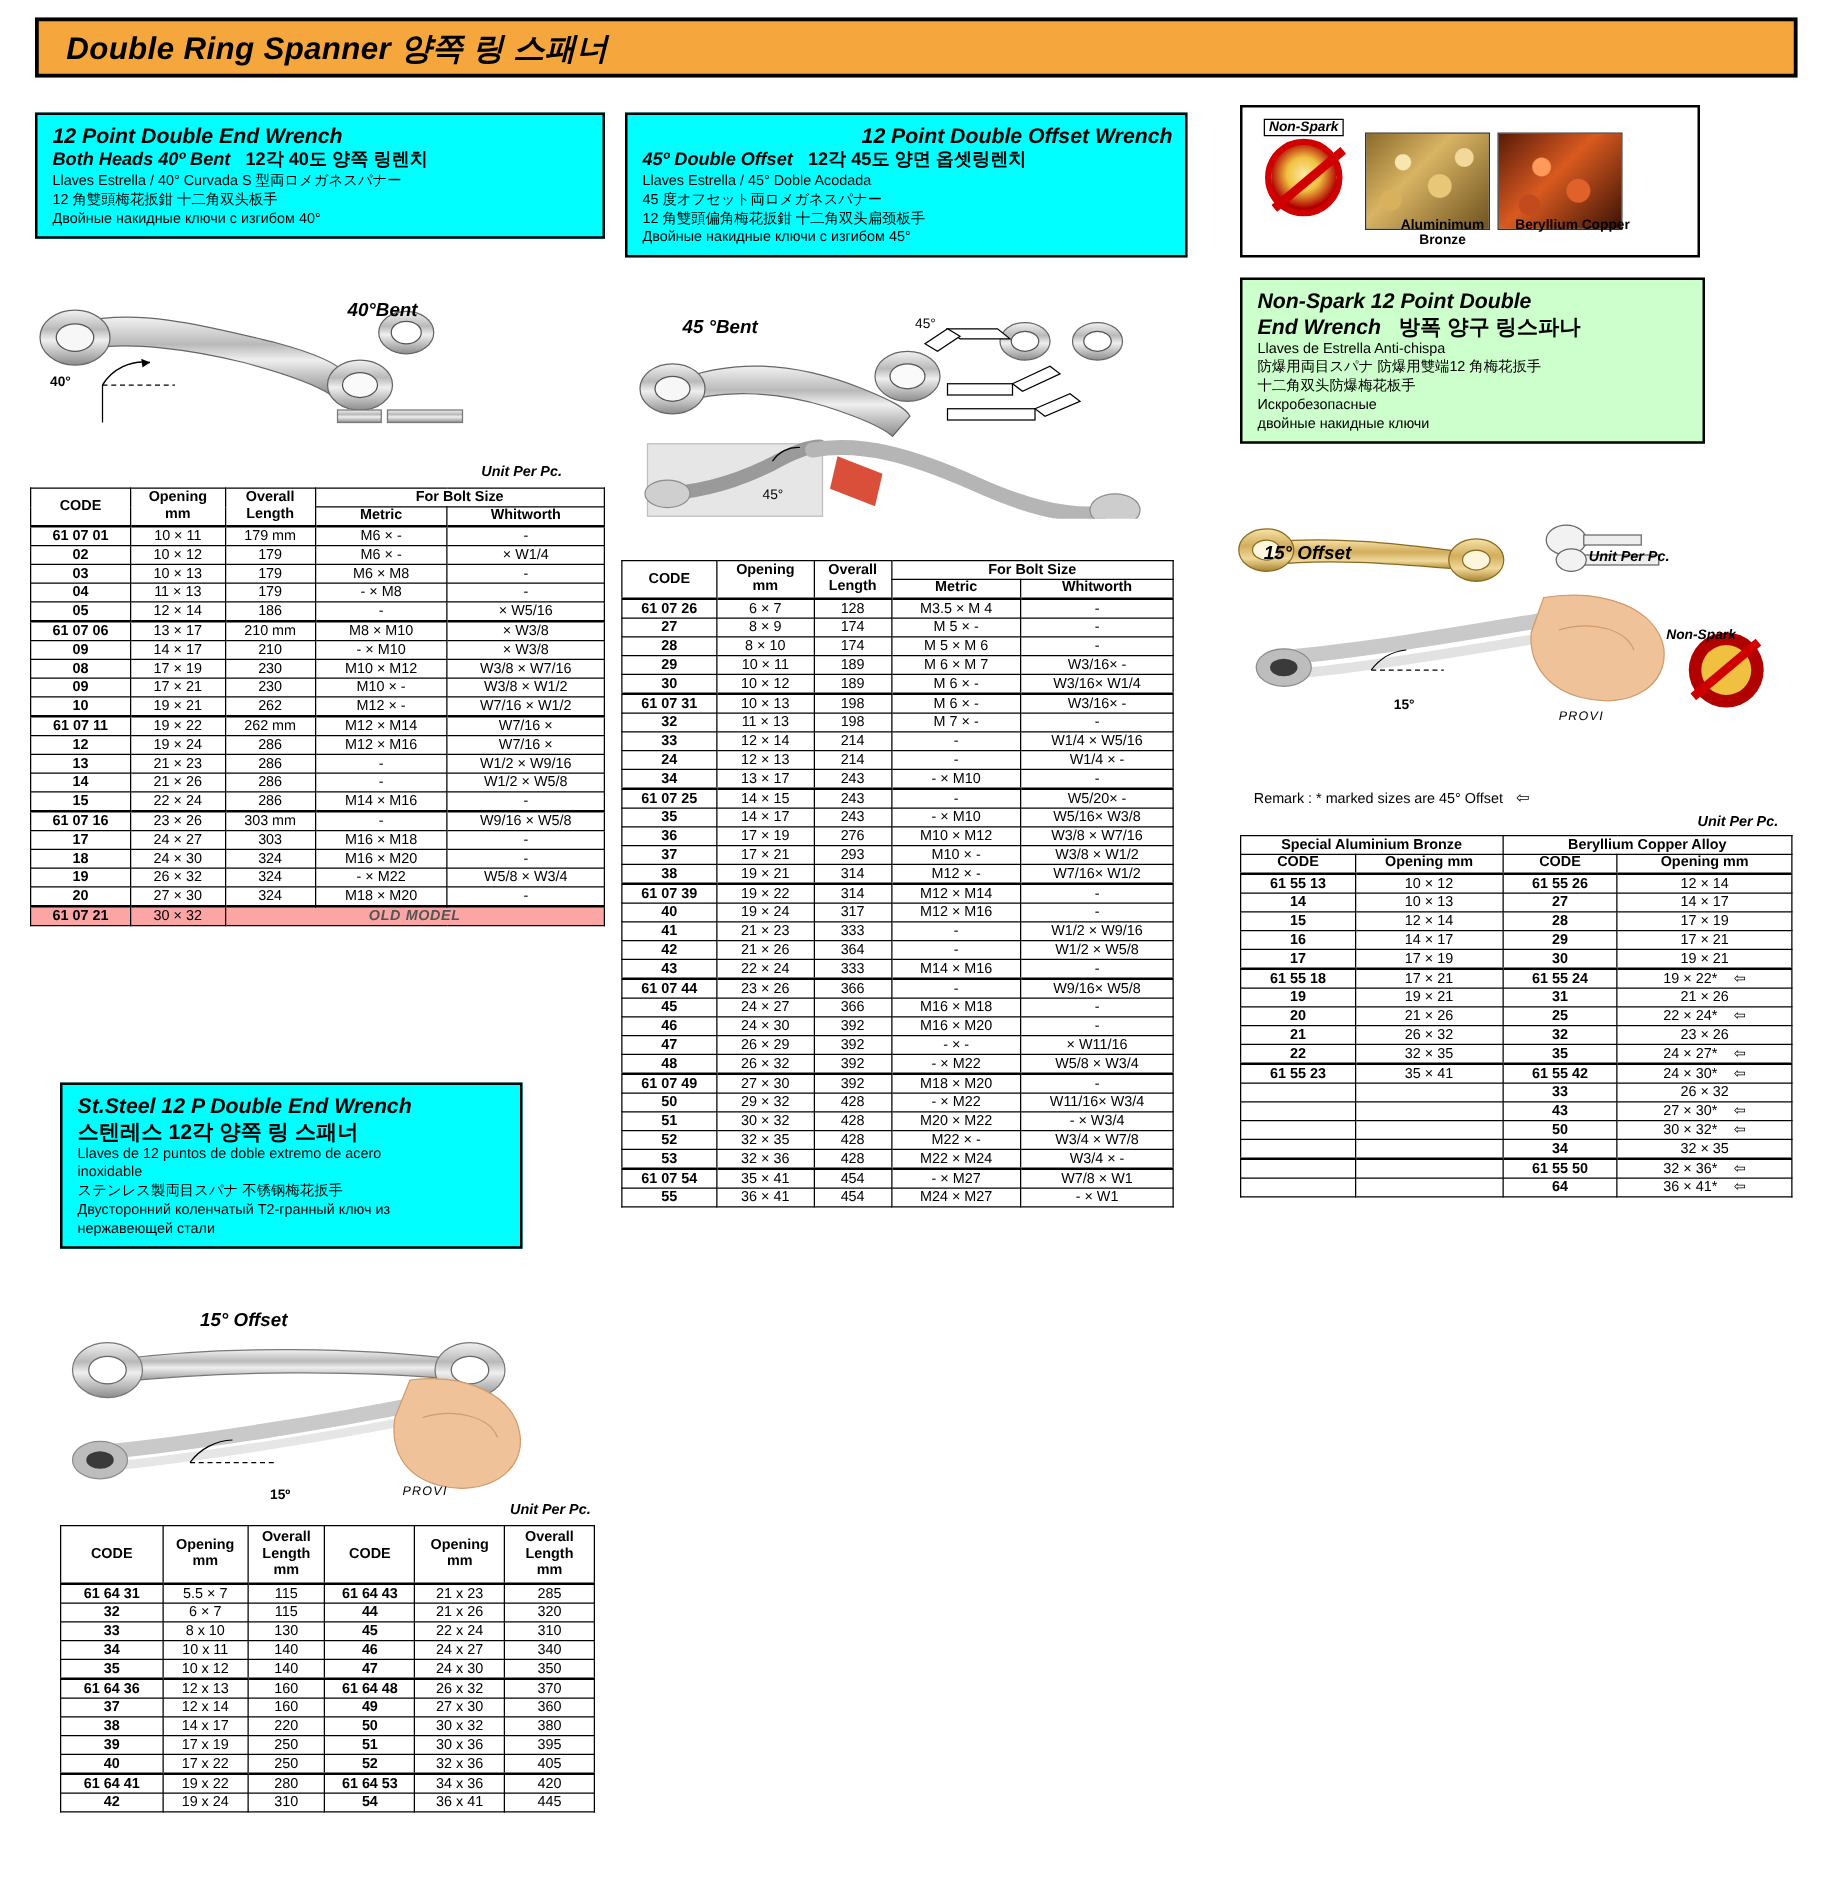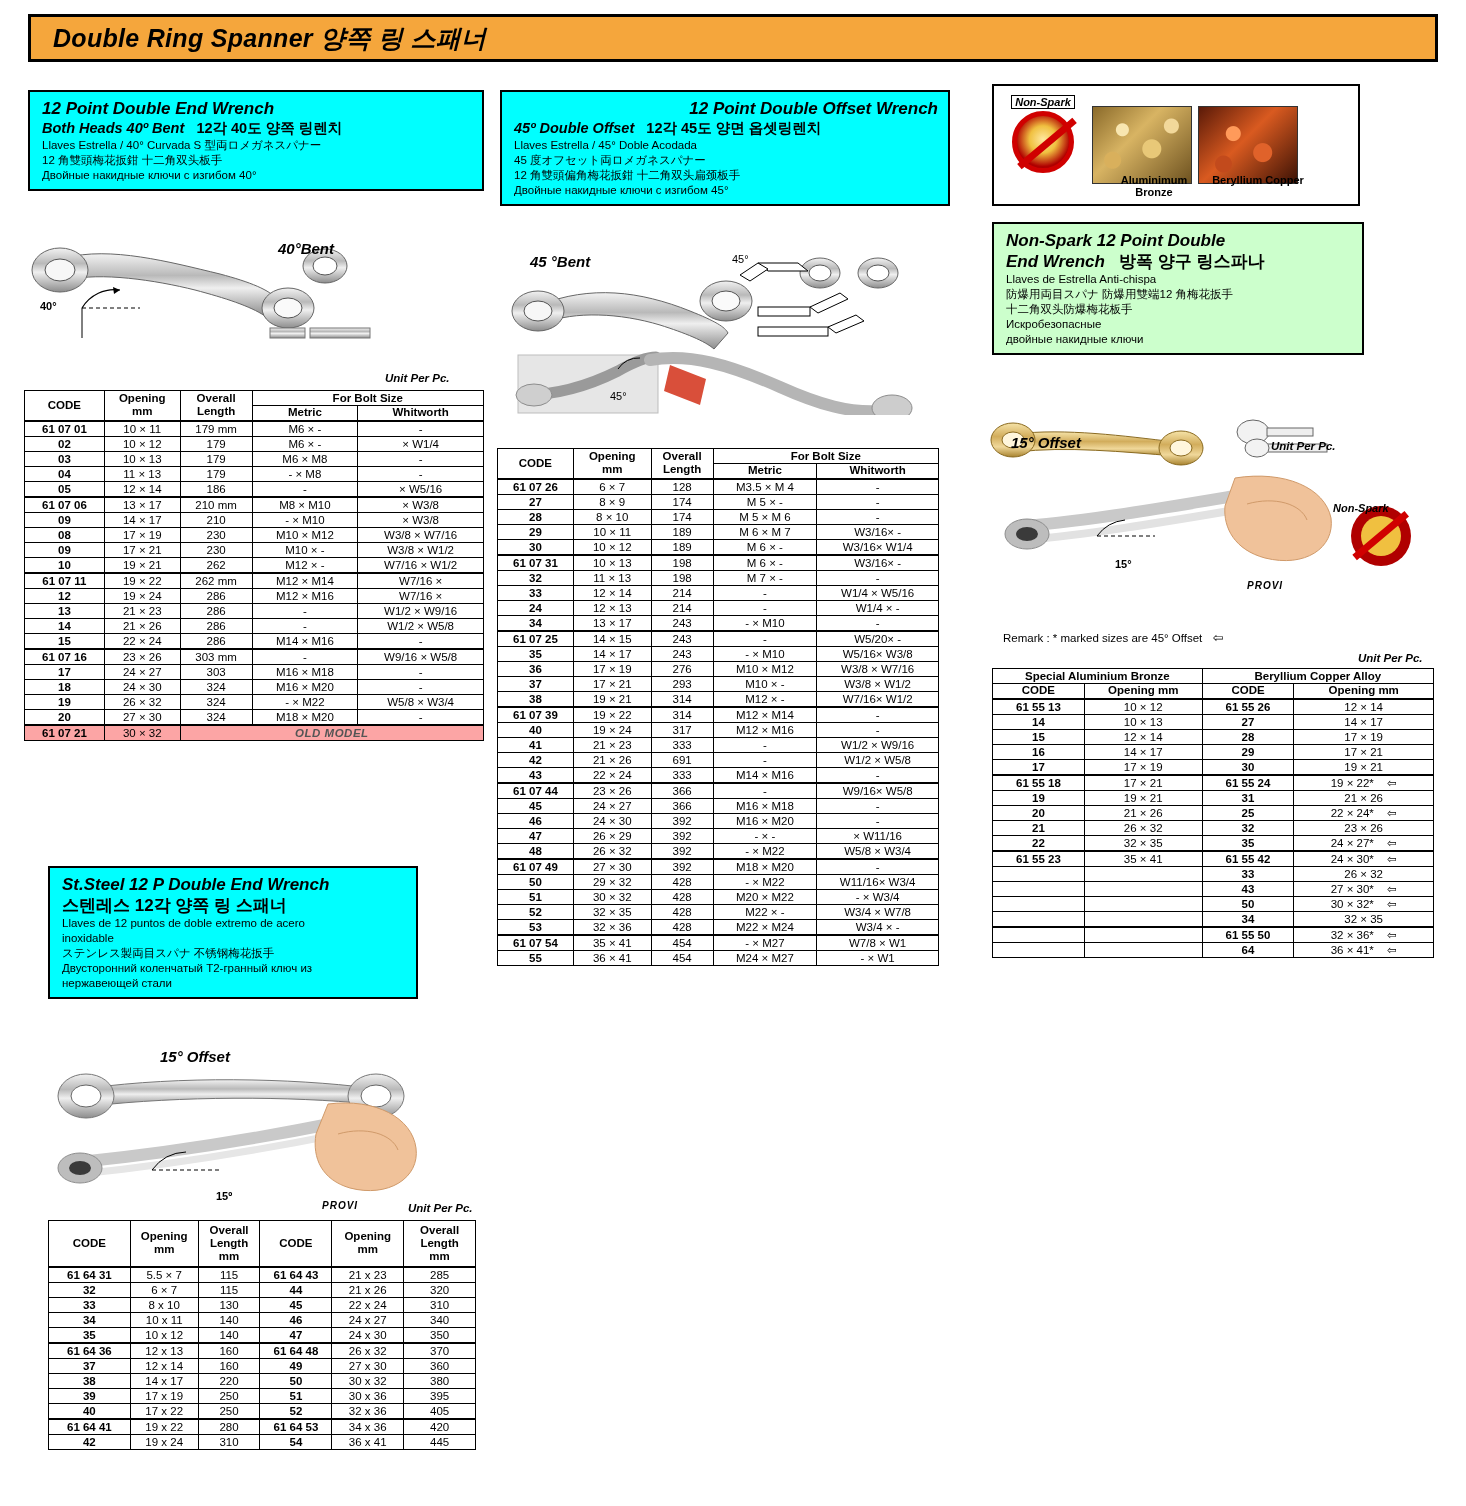--- a/index.html
+++ b/index.html
@@ -126,21 +126,21 @@
   table.spec tr.gap td { border-top:2px solid #000; }
   .oldmodel td { background:#fca5a5;margin-top:16px; }
   .oldmodel td.om { font-style:italic; font-weight:bold; color:#555; letter-spacing:0.5px;}
 
   
   .wrench-svg { display:block; }
 
   .remark { position:absolute; font-size:11.5px; }
   .arrowR { font-size:13px; }
 
-  .provi { font-size:10px; font-weight:bold; font-style:italic; letter-spacing:1px;margin-top:12px; }
+  .provi { font-size:10px; font-weight:normal; font-style:italic; letter-spacing:1px; }
 </style>
 </head>
 <body>
 
 <div class="page">
 
   <div class="banner">
     <div class="banner-title">Double Ring Spanner  양쪽 링 스패너</div>
   </div>
 
@@ -389,21 +389,21 @@
 
       <rect x="18" y="110" width="140" height="58" fill="#e6e6e6" stroke="#bdbdbd"></rect>
       <path d="M24,150 C60,150 90,140 118,126 C132,118 145,112 156,112" fill="none" stroke="#9a9a9a" stroke-width="11" stroke-linecap="round"></path>
       <ellipse cx="34" cy="150" rx="18" ry="11" fill="#cfcfcf" stroke="#8d8d8d"></ellipse>
       <path d="M150,115 C190,108 230,120 280,142 C320,160 350,168 380,166" fill="none" stroke="#b5b5b5" stroke-width="12" stroke-linecap="round"></path>
       <ellipse cx="392" cy="163" rx="20" ry="13" fill="#cdcdcd" stroke="#8d8d8d"></ellipse>
 
       <path d="M170,120 l36,14 l-6,26 l-36,-14 z" fill="#d94f3a"></path>
       <path d="M118,124 A24,24 0 0 1 140,113" fill="none" stroke="#000"></path>
     </svg>
-    <div class="caption-it" style="position:absolute; left:30px; top:8px;text-align:right;">45 °Bent</div>
+    <div class="caption-it" style="position:absolute; left:46px; top:8px;text-align:right;">45 °Bent</div>
     <div class="tiny" style="position:absolute; left:232px; top:8px;">45°</div>
     <div class="tiny" style="position:absolute; left:110px; top:145px;">45°</div>
   </div>
 
   <table class="spec" id="tblB" style="left:497px; top:448px; width:442px;">
     <thead>
       <tr>
         <th rowspan="2" style="width:76px;">CODE</th>
         <th rowspan="2" style="width:78px;">Opening<br>mm</th>
         <th rowspan="2" style="width:62px;">Overall<br>Length</th>
@@ -537,21 +537,21 @@
         <tr>
           <td class="code">41</td>
           <td>21  × 23</td>
           <td>333</td>
           <td>-</td>
           <td>W1/2  × W9/16</td>
         </tr>
         <tr>
           <td class="code">42</td>
           <td>21  × 26</td>
-          <td>691</td>
+          <td>364</td>
           <td>-</td>
           <td>W1/2  × W5/8</td>
         </tr>
         <tr>
           <td class="code">43</td>
           <td>22  × 24</td>
           <td>333</td>
           <td>M14 × M16</td>
           <td>-</td>
         </tr>

